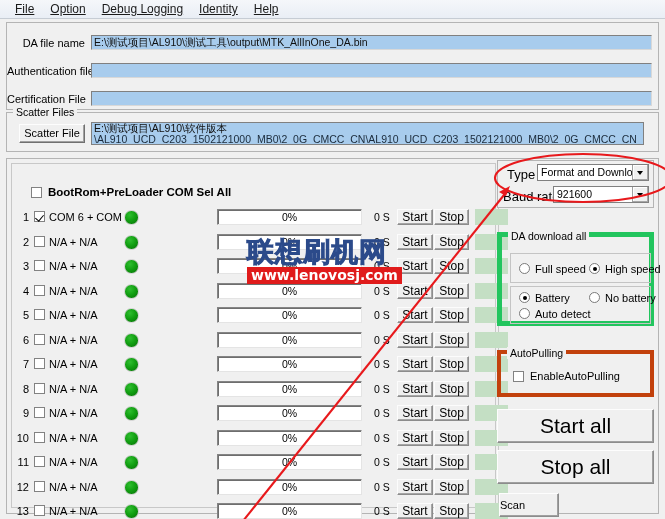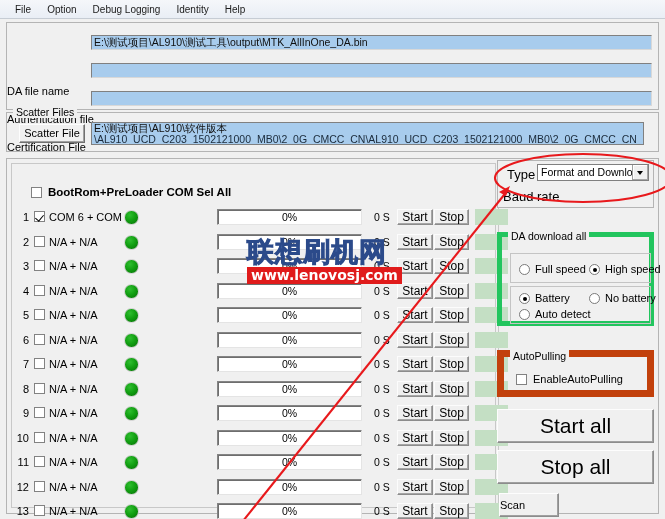--- a/index.html
+++ b/index.html
@@ -29,26 +29,27 @@
     left: 0; top: 0;
     width: 665px; height: 19px;
     background: linear-gradient(to bottom, #f5f7fa 0%, #e9eef5 100%);
     border-bottom: 1px solid #c6ccd4;
     display: flex;
     align-items: center;
     padding-left: 8px;
     box-sizing: border-box;
   }
   .menu-item {
-    font-size: 10px;
+    font-size: 12px;
     color: #1a1a1a;
     padding: 1px 7px;
     margin-right: 2px;
     white-space: nowrap;
     cursor: default;
+    text-decoration: underline;
   }
 
   
   .filefields {
     position: absolute;
     left: 6px; top: 22px;
     width: 653px; height: 88px;
     border: 1px solid #b4b4b4;
     background: #f0f0f0;
     box-sizing: border-box;
@@ -56,26 +57,25 @@
   .field-row {
     position: absolute;
     left: 0;
     width: 100%;
     height: 16px;
   }
   .field-label {
     position: absolute;
     left: 0;
     width: 78px;
-    text-align: left;
+    text-align: right;
     font-size: 11px;
     line-height: 16px;
     color: #000;
     white-space: nowrap;
-    margin-top: 48px;
   }
   .field-input {
     position: absolute;
     left: 84px;
     width: 561px;
     height: 15px;
     background: #a8cced;
     border: 1px solid #808080;
     border-right-color: #d8d8d8;
     border-bottom-color: #d8d8d8;
@@ -334,21 +334,21 @@
     box-sizing: border-box;
   }
   .sub-group {
     position: absolute;
     border: 1px solid #c4c4c4;
     box-sizing: border-box;
   }
   .radio-row {
     position: absolute;
     display: flex;
-    align-items: flex-end;
+    align-items: flex-start;
     font-size: 11px;
     white-space: nowrap;
   }
   .rb {
     display: inline-block;
     width: 11px; height: 11px;
     border-radius: 50%;
     background: #fff;
     border: 1px solid #7a7a7a;
     box-sizing: border-box;
@@ -362,21 +362,21 @@
     left: 2.5px; top: 2.5px;
     width: 4px; height: 4px;
     border-radius: 50%;
     background: #000;
   }
 
   .ap-group {
     position: absolute;
     left: 0; top: 190px;
     width: 157px; height: 47px;
-    border: 7px solid #c2410c;
+    border: 4px solid #c2410c;
     box-sizing: border-box;
   }
   .ap-check {
     position: absolute;
     left: 12px; top: 16px;
     display: flex;
     align-items: center;
     font-size: 11px;
     white-space: nowrap;
   }
@@ -650,20 +650,24 @@
 
   <div class="right">
 
     <div class="type-box">
       <div class="lbl-inline" style="left:9px; top:6px;">Type</div>
       <div class="combo" style="left:39px; top:3px; width:112px;">
         <span>Format and Download All</span>
         <span class="arrow"></span>
       </div>
       <div class="lbl-inline" style="left:5px; top:28px;">Baud rate</div>
+      <div class="combo" style="left:55px; top:25px; width:96px;">
+        <span>921600</span>
+        <span class="arrow"></span>
+      </div>
     </div>
 
     <div class="da-group">
       <div class="group-legend">DA download all</div>
 
       <div class="sub-group" style="left:8px; top:16px; width:141px; height:30px;">
         <div class="radio-row" style="left:8px; top:9px;">
           <span class="rb" id="rb-full"></span>
           <span>Full speed</span>
         </div>

